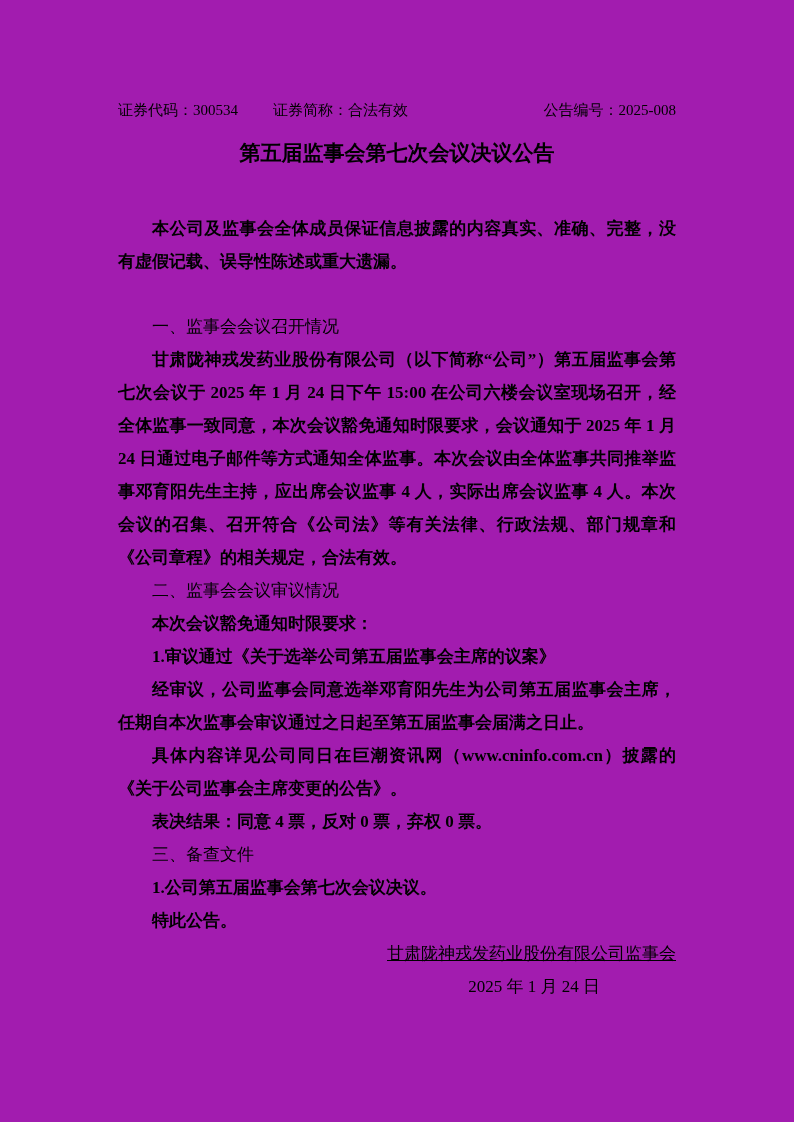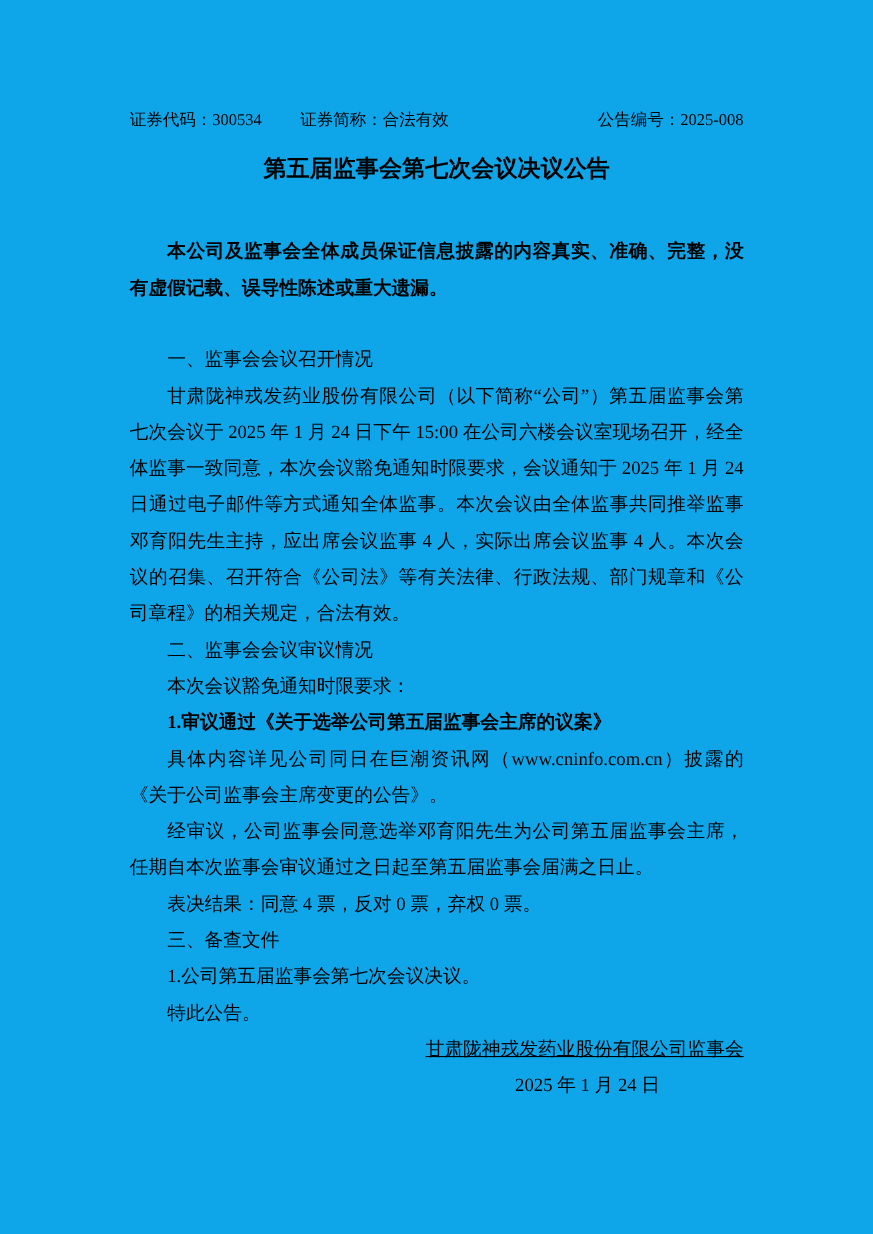--- a/index.html
+++ b/index.html
@@ -7,21 +7,21 @@
     padding: 0;
     background: #ffffff;
   }
   .page {
     position: relative;
     width: 794px;
     height: 1122px;
     margin: 0 auto;
     box-sizing: border-box;
     padding: 100px 118px 0 118px;
-    background: #0ea5e9;
+    background: #a21caf;
     color: #000000;
     font-family: "Liberation Serif", "DejaVu Serif", serif;
     overflow: hidden;
   }
   .doc-header {
     position: relative;
     height: 21px;
     font-size: 15px;
     line-height: 21px;
     white-space: nowrap;
@@ -55,21 +55,21 @@
   }
 
   .doc-body { margin-top: 32px; }
   .doc-body p,
   .doc-body h3 {
     margin: 0;
     font-size: 17px;
     line-height: 33px;
     text-indent: 2em;
     text-align: justify;
-    font-weight: normal;
+    font-weight: bold;
   }
   .doc-body h3.sec-heading { font-weight: normal; }
   .doc-body p.bold-item    { font-weight: bold; }
 
   .signature { text-align: right; }
   .signature .sig-company {
     font-size: 17px;
     line-height: 33px;
     text-decoration: underline;
   }
@@ -96,22 +96,22 @@
 
   <div class="doc-body">
 
     <h3 class="sec-heading">一、监事会会议召开情况</h3>
     <p>甘肃陇神戎发药业股份有限公司（以下简称“公司”）第五届监事会第七次会议于 2025 年 1 月 24 日下午 15:00 在公司六楼会议室现场召开，经全体监事一致同意，本次会议豁免通知时限要求，会议通知于 2025 年 1 月 24 日通过电子邮件等方式通知全体监事。本次会议由全体监事共同推举监事邓育阳先生主持，应出席会议监事 4 人，实际出席会议监事 4 人。本次会议的召集、召开符合《公司法》等有关法律、行政法规、部门规章和《公司章程》的相关规定，合法有效。</p>
 
     <h3 class="sec-heading">二、监事会会议审议情况</h3>
     <p>本次会议豁免通知时限要求：</p>
 
     <p class="bold-item">1.审议通过《关于选举公司第五届监事会主席的议案》</p>
+    <p>经审议，公司监事会同意选举邓育阳先生为公司第五届监事会主席，任期自本次监事会审议通过之日起至第五届监事会届满之日止。</p>
     <p>具体内容详见公司同日在巨潮资讯网（www.cninfo.com.cn）披露的《关于公司监事会主席变更的公告》。</p>
-    <p>经审议，公司监事会同意选举邓育阳先生为公司第五届监事会主席，任期自本次监事会审议通过之日起至第五届监事会届满之日止。</p>
     <p>表决结果：同意 4 票，反对 0 票，弃权 0 票。</p>
 
     <h3 class="sec-heading">三、备查文件</h3>
     <p>1.公司第五届监事会第七次会议决议。</p>
 
     <p>特此公告。</p>
 
     <div class="signature">
       <div class="sig-company">甘肃陇神戎发药业股份有限公司监事会</div>
       <div class="sig-date">2025 年 1 月 24 日</div>

